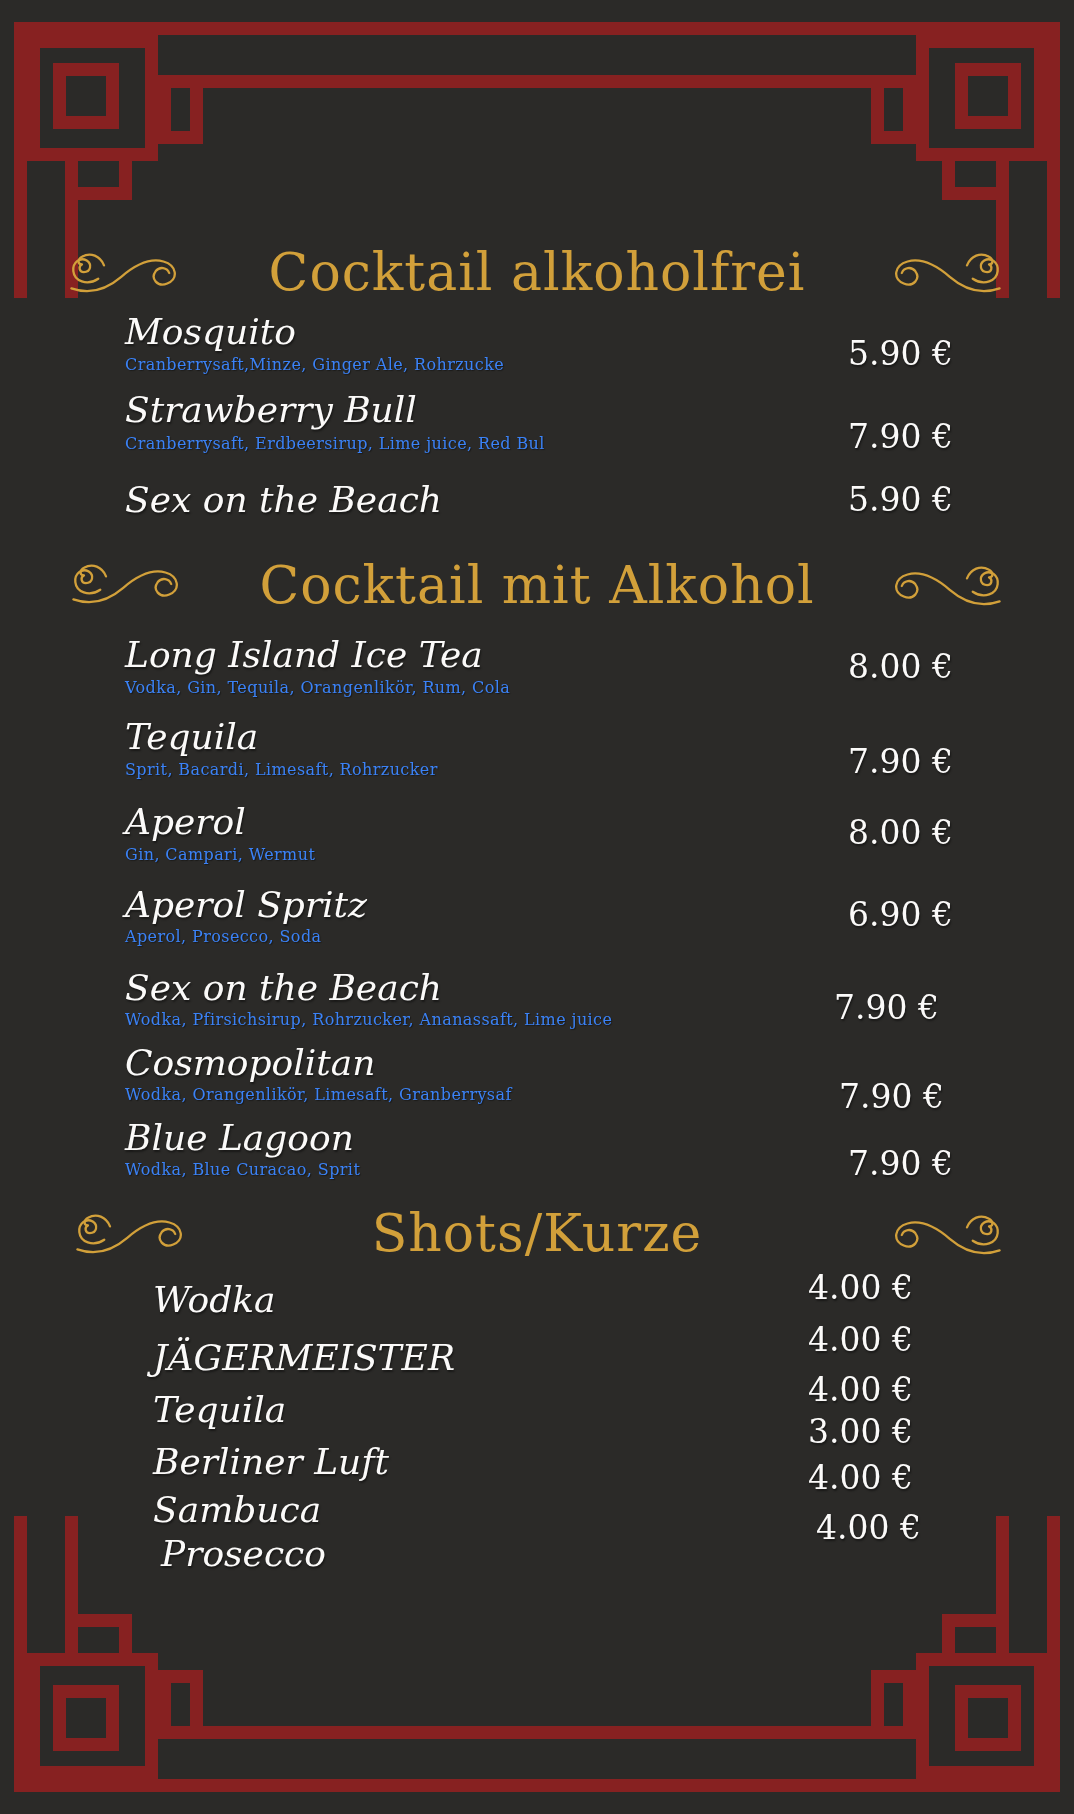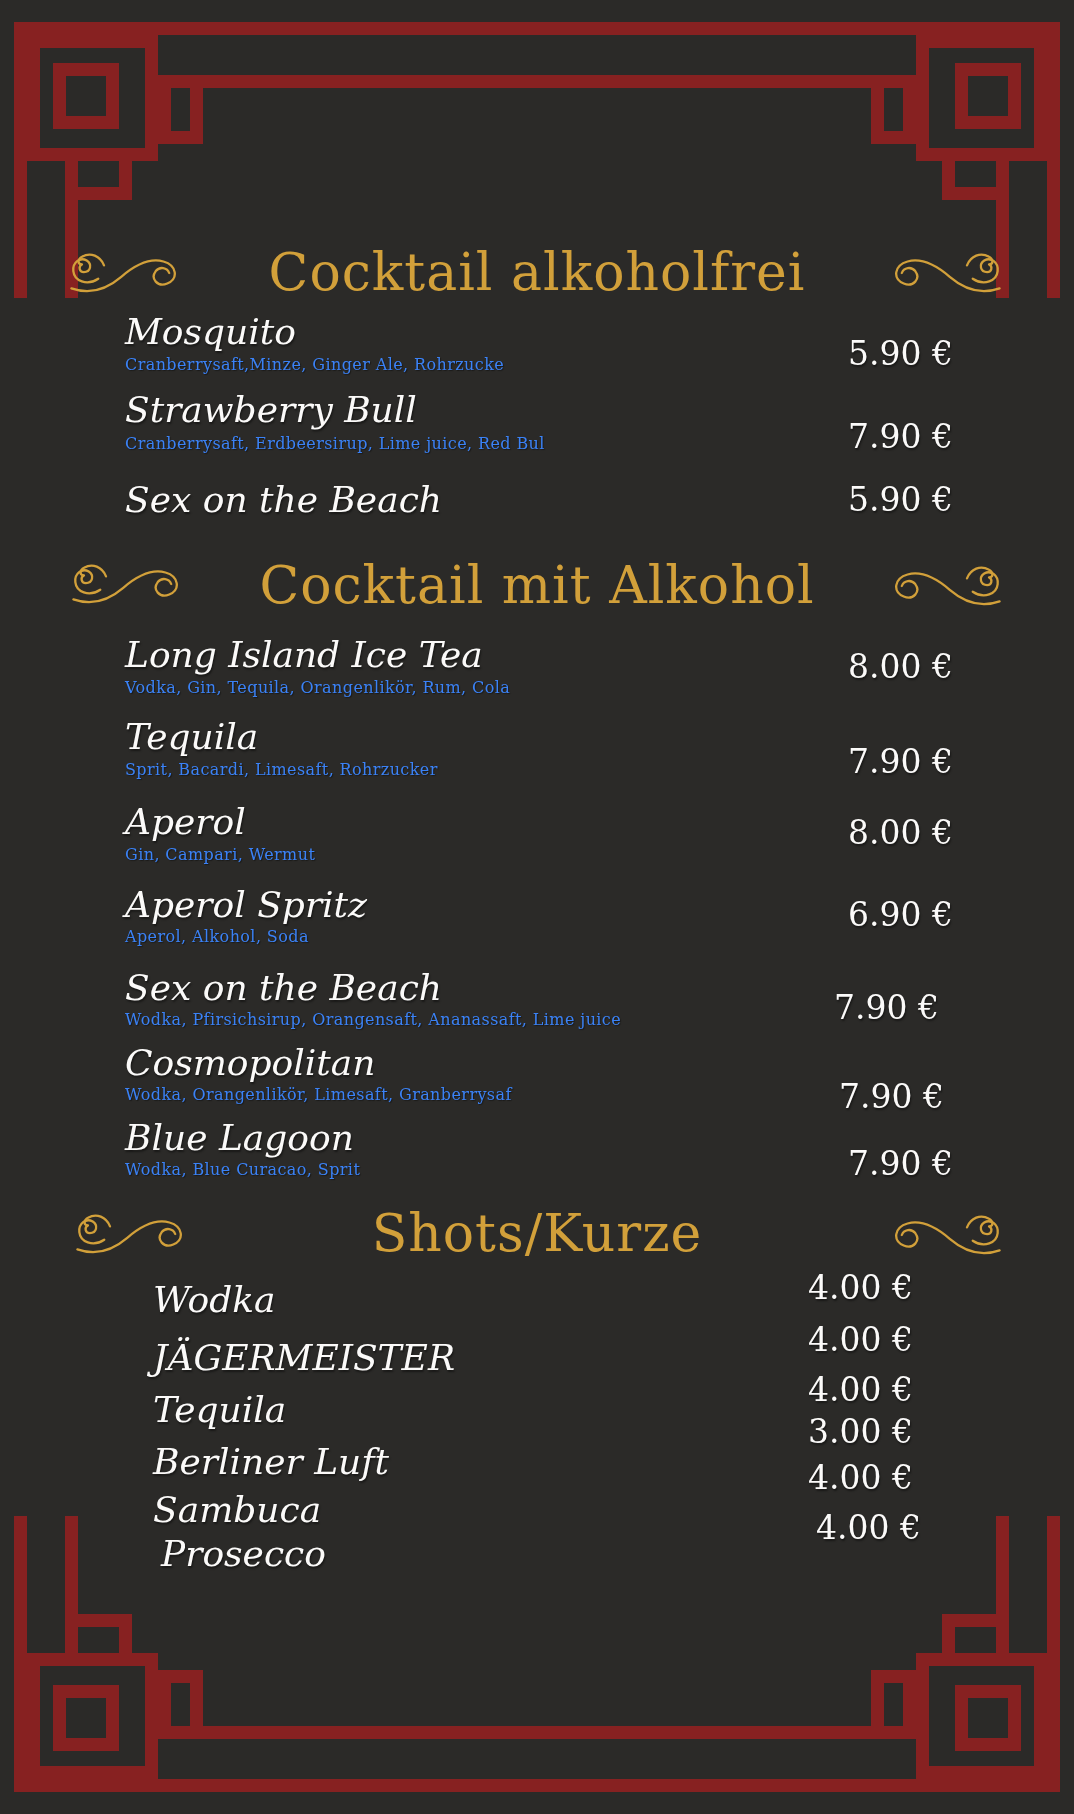--- a/index.html
+++ b/index.html
@@ -107,25 +107,25 @@
 
 <div class="t" style="top:715px">Tequila</div>
 <div class="d" style="top:758px">Sprit, Bacardi, Limesaft, Rohrzucker</div>
 <div class="p col1" style="top:741px">7.90 €</div>
 
 <div class="t" style="top:800px">Aperol</div>
 <div class="d" style="top:843px">Gin, Campari, Wermut</div>
 <div class="p col1" style="top:812px">8.00 €</div>
 
 <div class="t" style="top:883px">Aperol Spritz</div>
-<div class="d" style="top:925px">Aperol, Alkohol, Soda</div>
+<div class="d" style="top:925px">Aperol, Prosecco, Soda</div>
 <div class="p col1" style="top:894px">6.90 €</div>
 
 <div class="t" style="top:966px">Sex on the Beach</div>
-<div class="d" style="top:1008px">Wodka, Pfirsichsirup, Orangensaft, Ananassaft, Lime juice</div>
+<div class="d" style="top:1008px">Wodka, Pfirsichsirup, Rohrzucker, Ananassaft, Lime juice</div>
 <div class="p col1" style="top:987px;right:135px">7.90 €</div>
 
 <div class="t" style="top:1041px">Cosmopolitan</div>
 <div class="d" style="top:1083px">Wodka, Orangenlikör, Limesaft, Granberrysaf</div>
 <div class="p col1" style="top:1076px;right:130px">7.90 €</div>
 
 <div class="t" style="top:1116px">Blue Lagoon</div>
 <div class="d" style="top:1158px">Wodka, Blue Curacao, Sprit</div>
 <div class="p col1" style="top:1143px">7.90 €</div>
 

